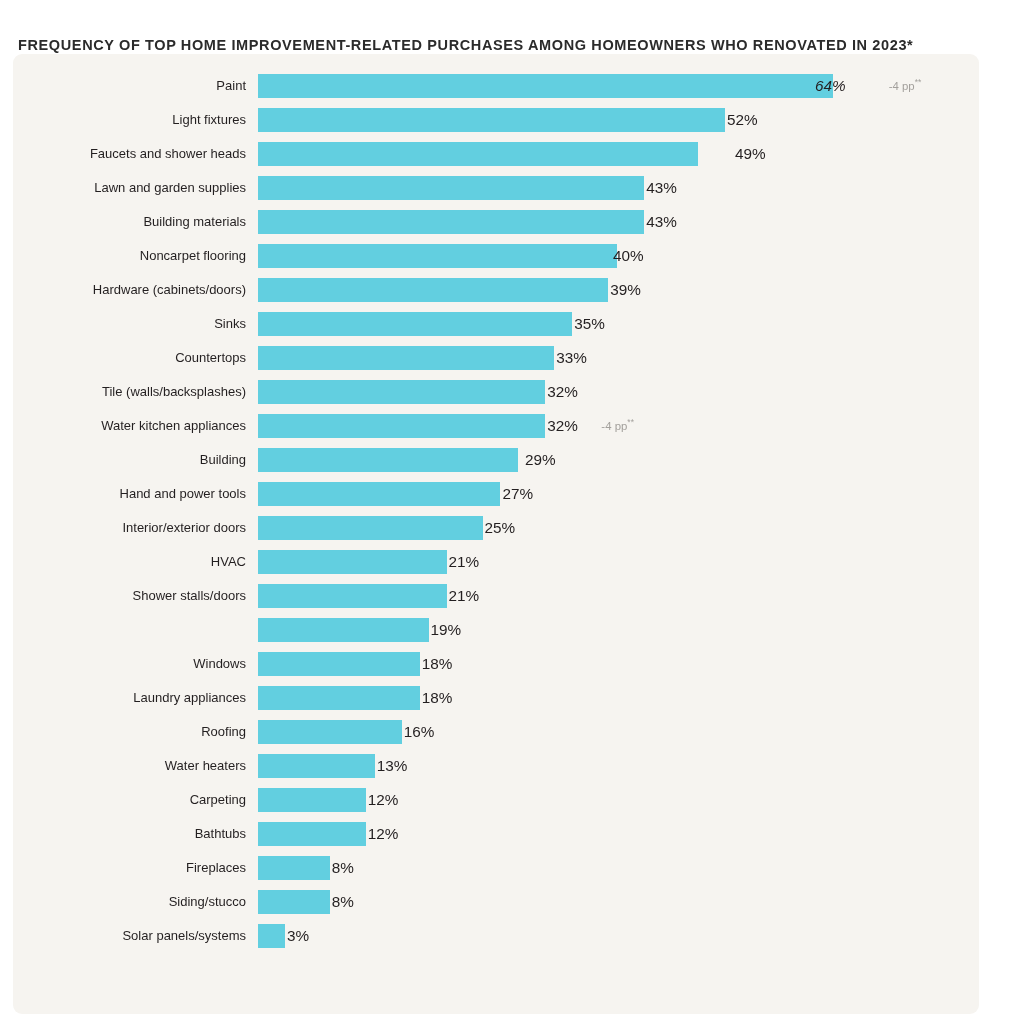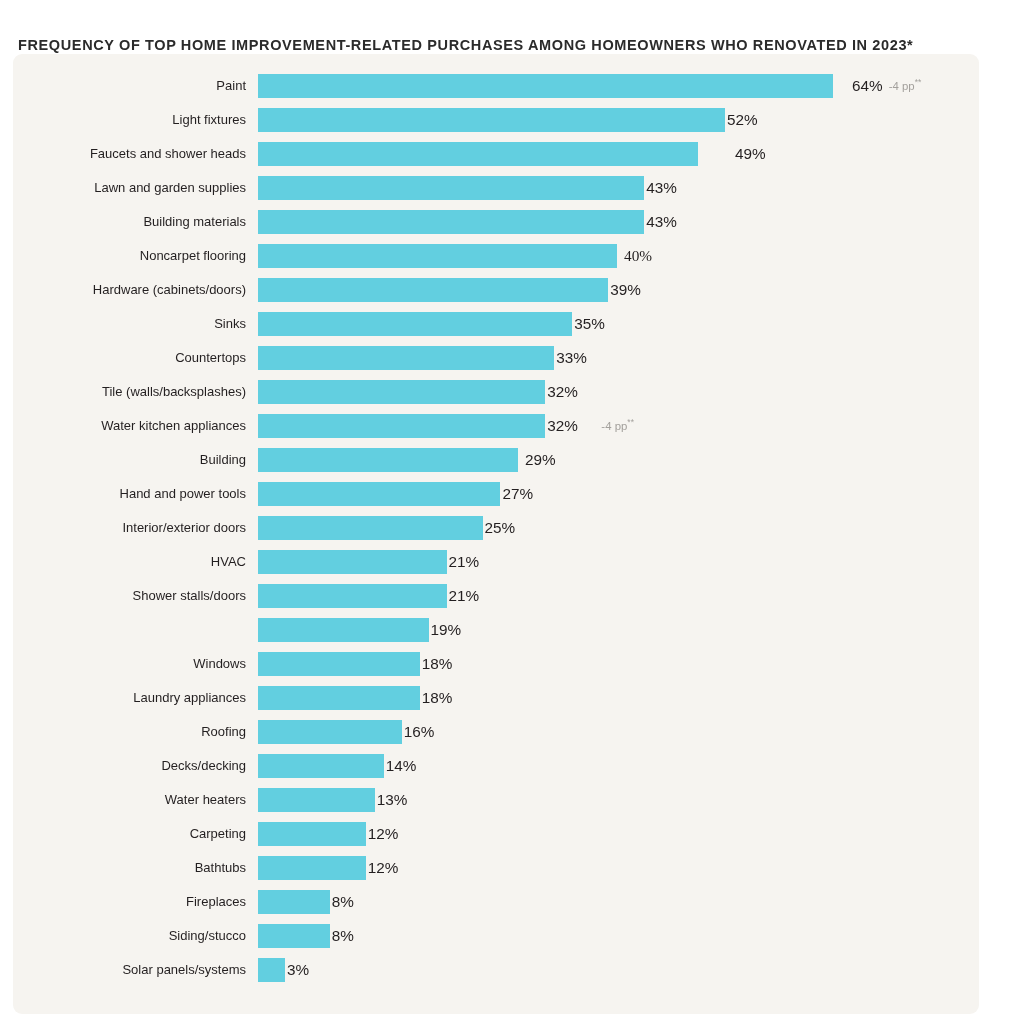--- a/index.html
+++ b/index.html
@@ -107,21 +107,21 @@
 <div id="chart-root">
 
   <div class="chart-title">Frequency of top home improvement-related purchases among homeowners who renovated in 2023*</div>
 
   <div class="chart-panel">
     <div class="rows" id="rows">
         <div class="bar-row">
           <div class="row-label">Paint</div>
           <div class="bar-area">
             <div class="bar" style="width: 574.72px; background: rgb(98, 207, 224);"></div>
-            <div class="bar-value" style="left: 594px;">64%</div>
+            <div class="bar-value" style="left: 557px; font-style: italic;">64%</div>
             <div class="bar-note" style="left: 630.72px; color: rgb(163, 160, 156);">-4 pp<sup>**</sup></div>
           </div>
         </div>
         <div class="bar-row">
           <div class="row-label">Light fixtures</div>
           <div class="bar-area">
             <div class="bar" style="width: 466.96px; background: rgb(98, 207, 224);"></div>
             <div class="bar-value" style="left: 468.96px;">52%</div>
           </div>
         </div>
@@ -143,21 +143,21 @@
           <div class="row-label">Building materials</div>
           <div class="bar-area">
             <div class="bar" style="width: 386.14px; background: rgb(98, 207, 224);"></div>
             <div class="bar-value" style="left: 388.14px;">43%</div>
           </div>
         </div>
         <div class="bar-row">
           <div class="row-label">Noncarpet flooring</div>
           <div class="bar-area">
             <div class="bar" style="width: 359.2px; background: rgb(98, 207, 224);"></div>
-            <div class="bar-value" style="left: 366px; font-family: Liberation Serif, serif;">40%</div>
+            <div class="bar-value" style="left: 355px;">40%</div>
           </div>
         </div>
         <div class="bar-row">
           <div class="row-label">Hardware (cabinets/doors)</div>
           <div class="bar-area">
             <div class="bar" style="width: 350.22px; background: rgb(98, 207, 224);"></div>
             <div class="bar-value" style="left: 352.22px;">39%</div>
           </div>
         </div>
         <div class="bar-row">
@@ -245,27 +245,20 @@
           </div>
         </div>
         <div class="bar-row">
           <div class="row-label">Roofing</div>
           <div class="bar-area">
             <div class="bar" style="width: 143.68px; background: rgb(98, 207, 224);"></div>
             <div class="bar-value" style="left: 145.68px;">16%</div>
           </div>
         </div>
         <div class="bar-row">
-          <div class="row-label">Decks/decking</div>
-          <div class="bar-area">
-            <div class="bar" style="width: 125.72px; background: rgb(98, 207, 224);"></div>
-            <div class="bar-value" style="left: 127.72px;">14%</div>
-          </div>
-        </div>
-        <div class="bar-row">
           <div class="row-label">Water heaters</div>
           <div class="bar-area">
             <div class="bar" style="width: 116.74px; background: rgb(98, 207, 224);"></div>
             <div class="bar-value" style="left: 118.74px;">13%</div>
           </div>
         </div>
         <div class="bar-row">
           <div class="row-label">Carpeting</div>
           <div class="bar-area">
             <div class="bar" style="width: 107.76px; background: rgb(98, 207, 224);"></div>

